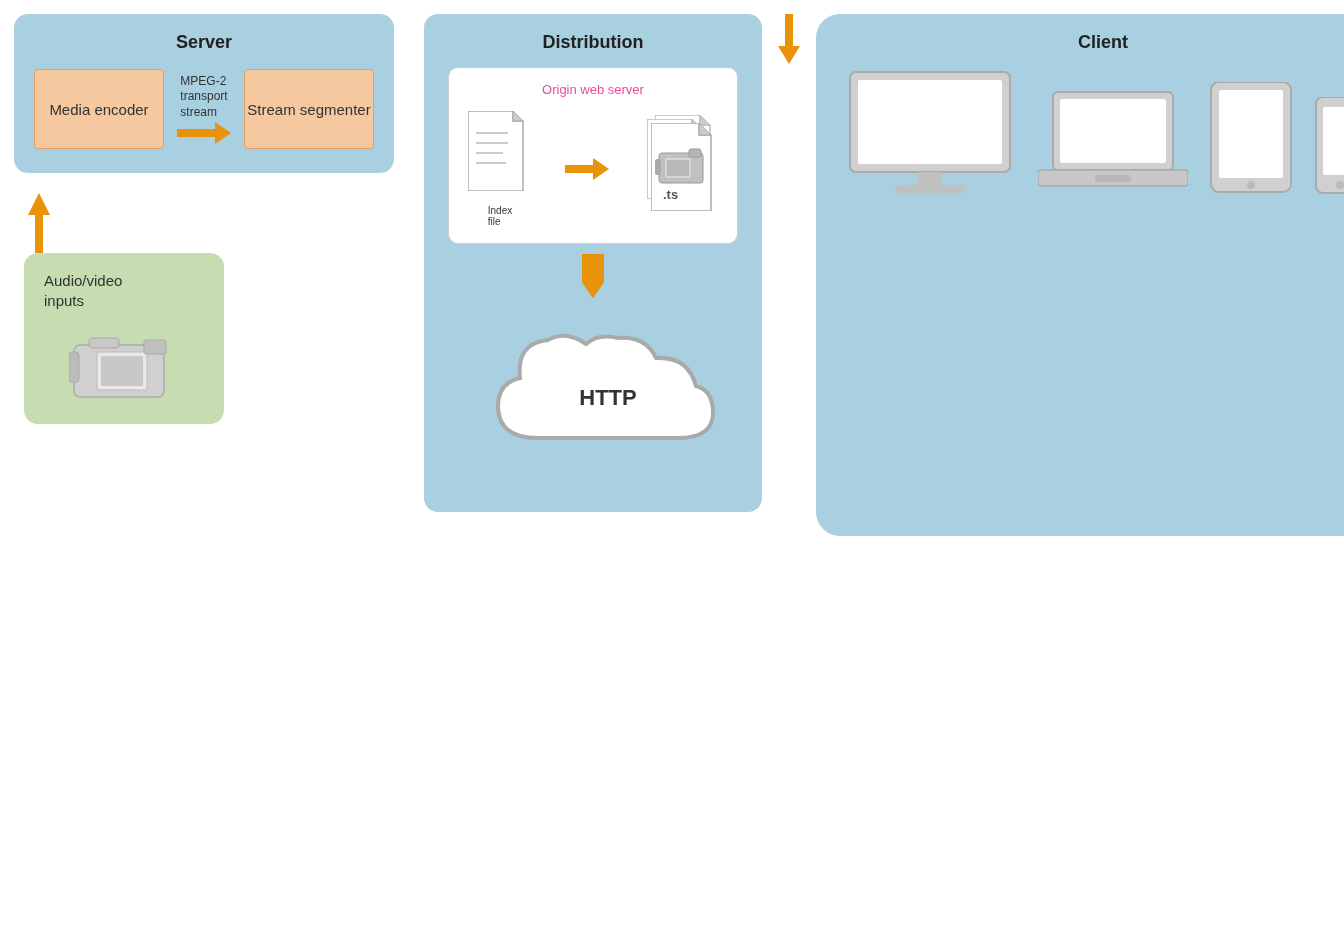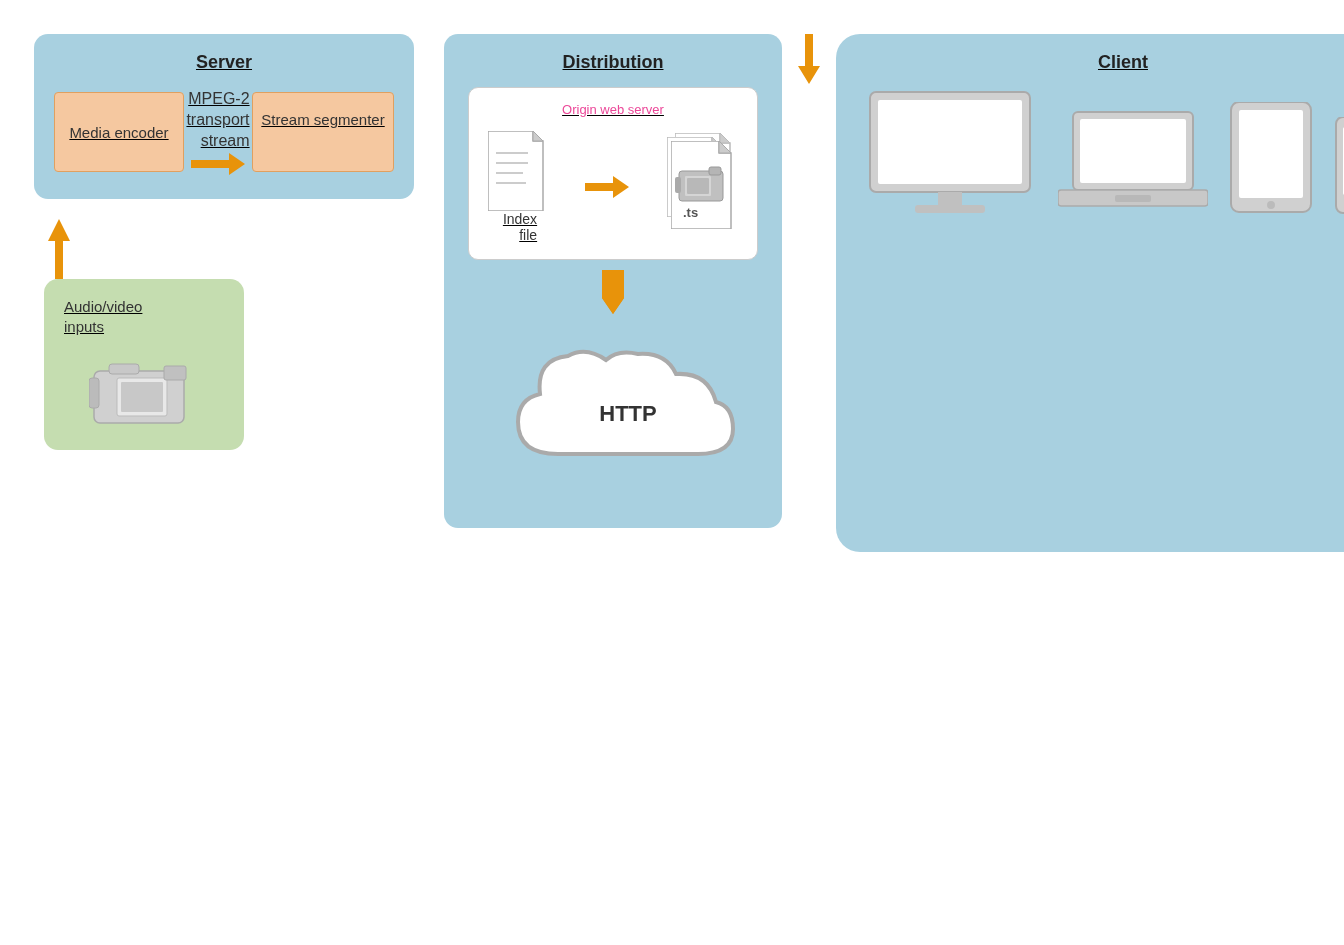--- a/index.html
+++ b/index.html
@@ -8,26 +8,25 @@
       font-family: -apple-system, 'Helvetica Neue', Arial, sans-serif;
       width: 1344px;
       height: 945px;
       overflow: hidden;
       position: relative;
     }
 
     .diagram-container {
       width: 1344px;
       height: 945px;
-      padding: 34px;
+      padding: 14px;
       display: flex;
       flex-direction: row;
       gap: 30px;
       align-items: flex-start;
-      text-decoration: underline;
     }
 
     
     .left-col {
       display: flex;
       flex-direction: column;
       gap: 20px;
       width: 380px;
       flex-shrink: 0;
     }
@@ -63,38 +62,39 @@
       white-space: nowrap;
     }
     .orange-box.media-encoder {
       width: 130px;
       min-height: 80px;
       display: flex;
       align-items: center;
       justify-content: center;
     }
     .orange-box.stream-segmenter {
-      width: 142px;
+      width: 130px;
       min-height: 80px;
       display: flex;
+      align-items: center;
       justify-content: center;
     }
 
     .arrow-right {
       display: flex;
       flex-direction: column;
       align-items: center;
       justify-content: center;
       flex: 1;
       min-width: 60px;
     }
     .arrow-label {
-      font-size: 16px;
+      font-size: 12px;
       color: #333;
-      text-align: right;
+      text-align: left;
       margin-bottom: 2px;
       line-height: 1.3;
     }
 
     
     .av-box {
       background: #c5ddb0;
       border-radius: 14px;
       padding: 18px 20px 24px 20px;
       width: 200px;
@@ -165,24 +165,24 @@
       position: relative;
       width: 70px;
       display: flex;
       flex-direction: column;
       align-items: center;
     }
     .file-icon svg {
       display: block;
     }
     .file-label {
-      font-size: 14px;
+      font-size: 10px;
       color: #333;
-      text-align: right;
-      margin-top: 0;
+      text-align: left;
+      margin-top: 14px;
     }
 
     
     .stacked-files {
       display: flex;
       flex-direction: column;
       align-items: center;
       position: relative;
     }
 

